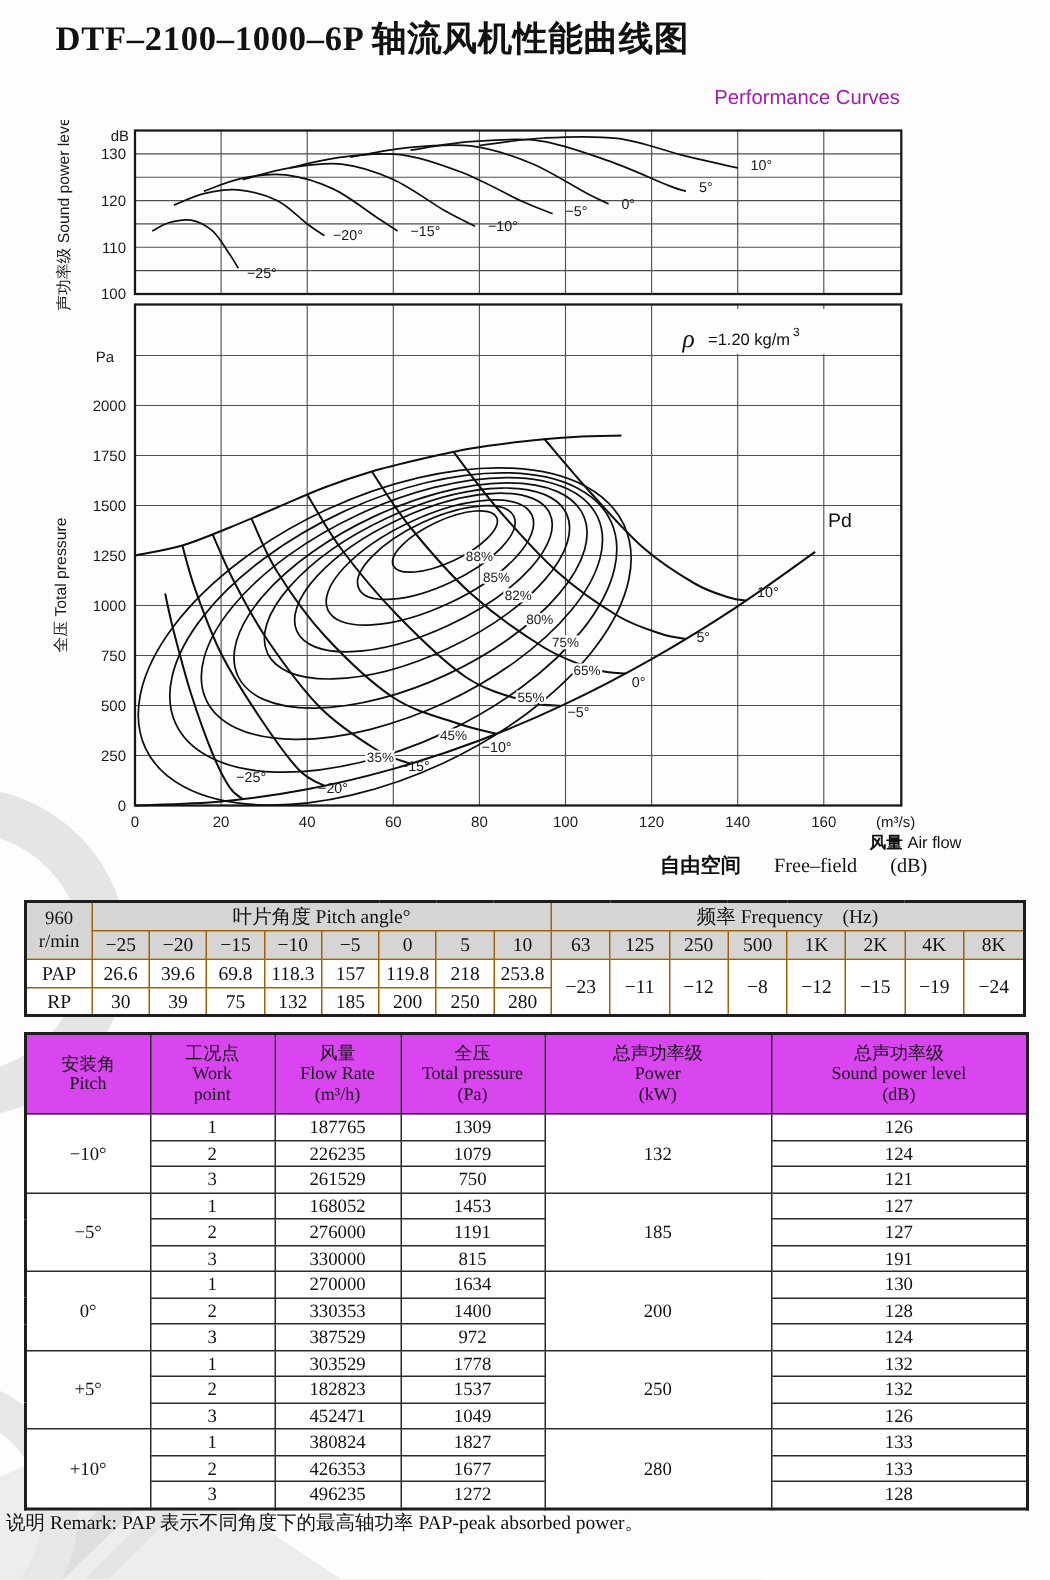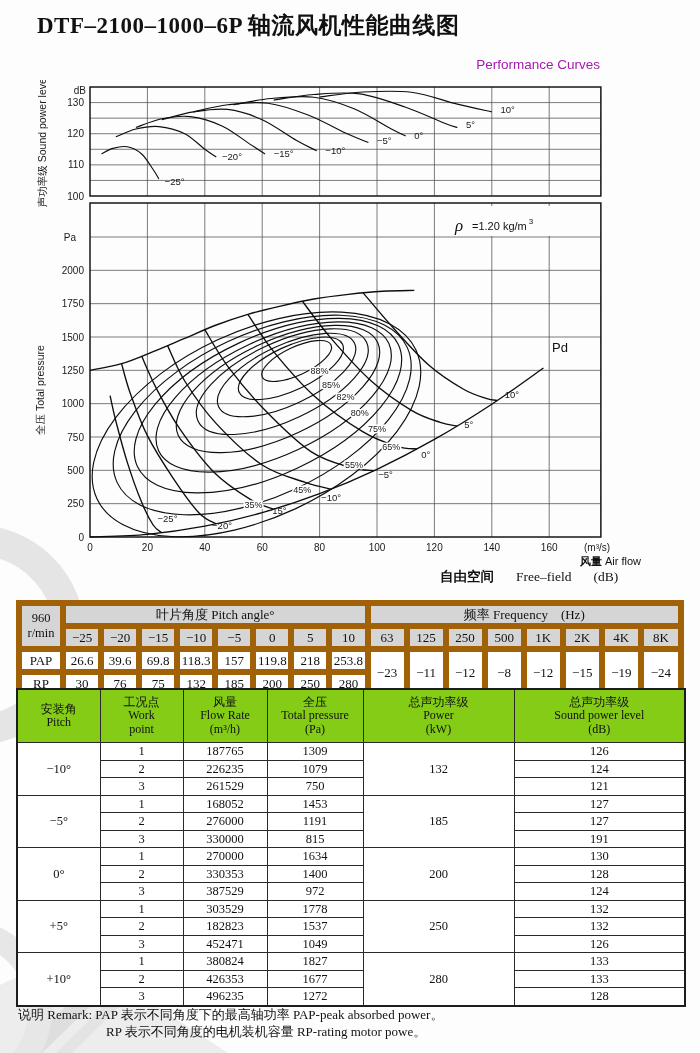--- a/index.html
+++ b/index.html
@@ -24,30 +24,30 @@
   .gl{stroke:#4f4f4f;stroke-width:.75;}
   .bd{fill:none;stroke:#161616;stroke-width:1.5;}
   .cv{fill:none;stroke:#0e0e0e;stroke-width:1.35;}
   .cv2{fill:none;stroke:#0e0e0e;stroke-width:1.15;}
   .cap-left{position:absolute;left:15px;top:568px;font-size:13.5px;white-space:nowrap;}
   .cap-left b{margin-right:4px;}
   .cap-right{position:absolute;left:440px;top:568px;font-size:13.5px;white-space:nowrap;}
   .cap-right span{margin-right:22px;}
   table{border-collapse:collapse;table-layout:fixed;text-align:center;background:#fff;}
   .t1{position:absolute;left:16px;top:600px;width:668px;border:2px solid #1d1d1d;font-size:13px;}
-  .t1 th,.t1 td{border:6px solid #a16207;padding:0;font-weight:normal;line-height:17px;}
+  .t1 th,.t1 td{border:1px solid #a16207;padding:0;font-weight:normal;line-height:17px;}
   .t1 tr{height:19px;}
   .t1 .hdr{background:#d5d5d5;}
   .t1 .rpm div{line-height:15px;font-size:12.5px;}
   .t2{position:absolute;left:16px;top:688px;width:668px;border:2px solid #1d1d1d;font-size:12.5px;}
   .t2 th,.t2 td{border:1px solid #2a2a2a;padding:0;font-weight:normal;}
-  .t2 thead th{background:#84cc16;height:52px;font-size:12px;}
+  .t2 thead th{background:#d946ef;height:52px;font-size:12px;}
   .t2 thead div{line-height:13.5px;}
   .t2 tbody td{height:16.5px;line-height:16px;}
-  .remark{position:absolute;left:18px;top:1007px;font-size:13px;line-height:16.5px;white-space:nowrap;}
+  .remark{position:absolute;left:4px;top:1007px;font-size:13px;line-height:16.5px;white-space:nowrap;}
   .remark .r2{margin-left:88px;}
 </style>
 </head>
 <body>
 
 <div class="page">
 
   <svg class="wm" width="700" height="1053">
     <circle cx="-25" cy="635" r="95" fill="none" stroke="#e5e5e5" stroke-width="30"></circle>
     <path d="M0,985 Q70,948 140,995 Q190,1028 228,1053 L0,1053 Z" fill="#ededed"></path>
@@ -250,21 +250,21 @@
           <td rowspan="2">−12</td>
           <td rowspan="2">−8</td>
           <td rowspan="2">−12</td>
           <td rowspan="2">−15</td>
           <td rowspan="2">−19</td>
           <td rowspan="2">−24</td>
         </tr>
         <tr>
           <td>RP</td>
           <td>30</td>
-          <td>76</td>
+          <td>39</td>
           <td>75</td>
           <td>132</td>
           <td>185</td>
           <td>200</td>
           <td>250</td>
           <td>280</td>
         </tr>
       </tbody>
     </table>
 
@@ -409,16 +409,15 @@
           <td>3</td>
           <td>496235</td>
           <td>1272</td>
           <td>128</td>
         </tr>
       </tbody>
     </table>
 
   <div class="remark">
     <div class="r1">说明 Remark: PAP 表示不同角度下的最高轴功率 PAP-peak absorbed power。</div>
-    <div class="r2">RP 表示不同角度的电机装机容量 RP-rating motor powe。</div>
   </div>
 
 </div>
 
 </body></html>

